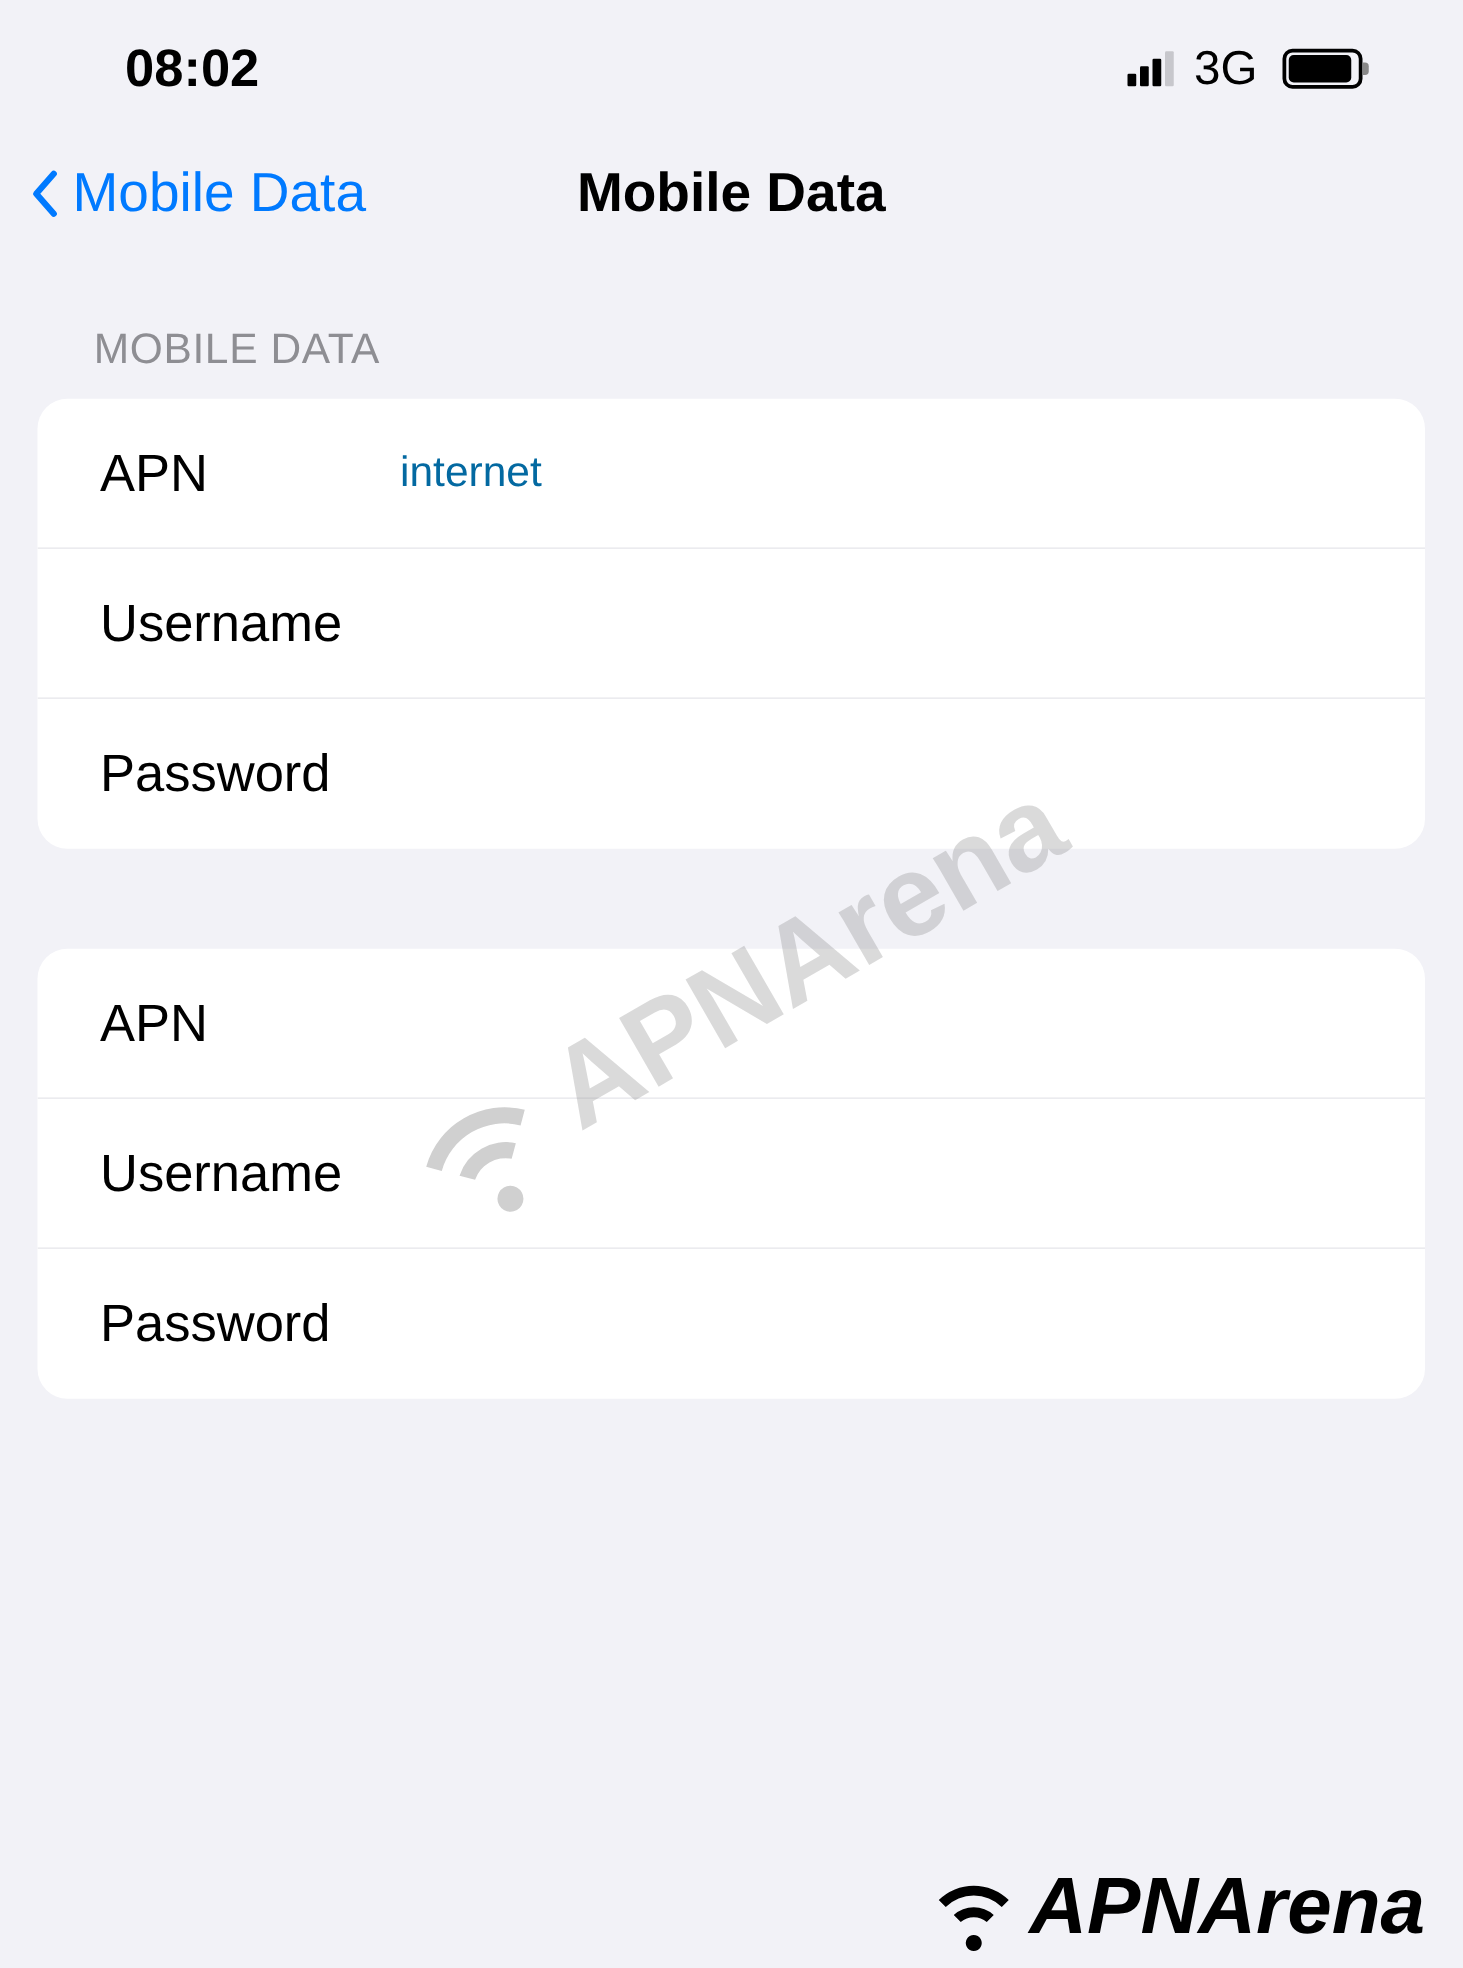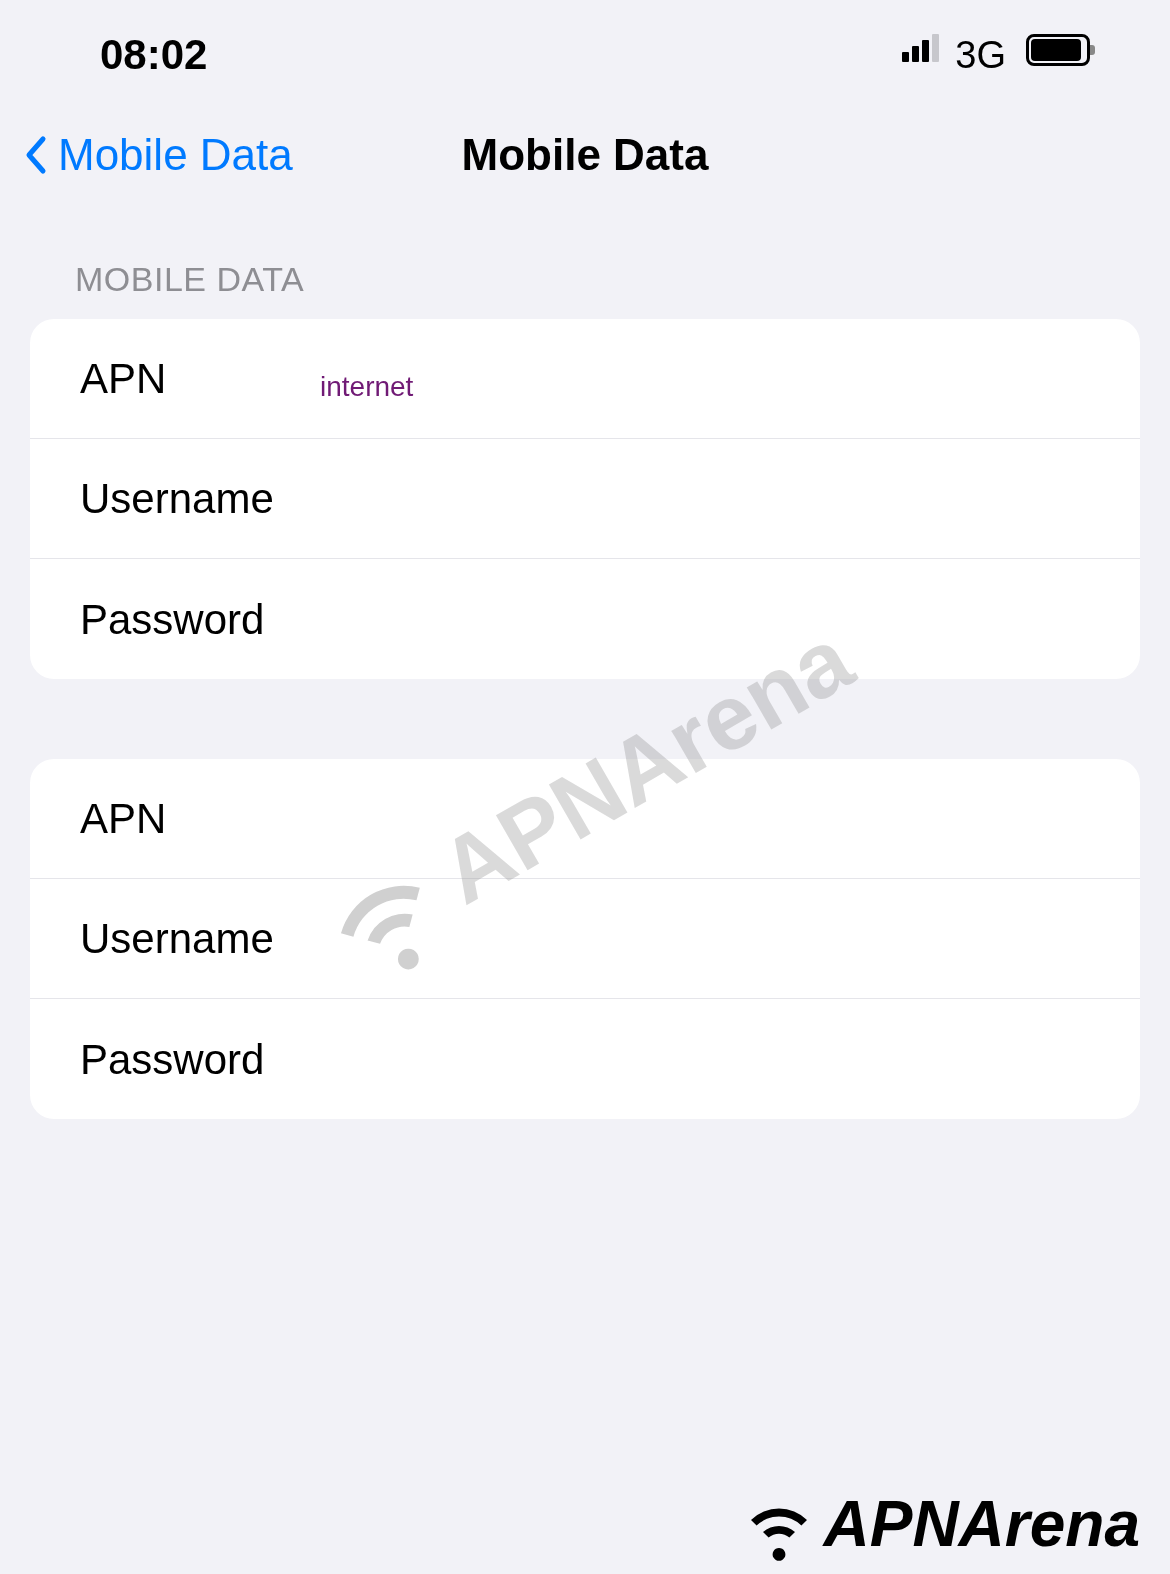--- a/index.html
+++ b/index.html
@@ -22,21 +22,21 @@
       padding: 30px 80px 20px 100px;
       height: 100px;
     }
     .status-time {
       font-size: 42px;
       font-weight: 600;
       color: #000;
     }
     .status-right {
       display: flex;
-      align-items: flex-start;
+      align-items: center;
       gap: 12px;
     }
     .signal-bars {
       display: flex;
       align-items: flex-end;
       gap: 3px;
       height: 28px;
     }
     .signal-bar {
       width: 7px;
@@ -123,38 +123,38 @@
       text-transform: uppercase;
       letter-spacing: 0.5px;
     }
     .card {
       background-color: #fff;
       border-radius: 24px;
       overflow: hidden;
     }
     .form-row {
       display: flex;
-      align-items: flex-end;
+      align-items: center;
       padding: 35px 50px;
       border-bottom: 1px solid #e5e5ea;
       min-height: 120px;
     }
     .form-row:last-child {
       border-bottom: none;
       gap: 31px;
     }
     .form-label {
       font-size: 42px;
       color: #000;
       width: 240px;
       flex-shrink: 0;
     }
     .form-input {
-      font-size: 28px;
-      color: #701a75;
+      font-size: 34px;
+      color: #0369a1;
       border: none;
       outline: none;
       background: transparent;
       flex: 1;
       font-family: inherit;
     }
     .section-spacer {
       height: 80px;
     }
     .watermark-center {

